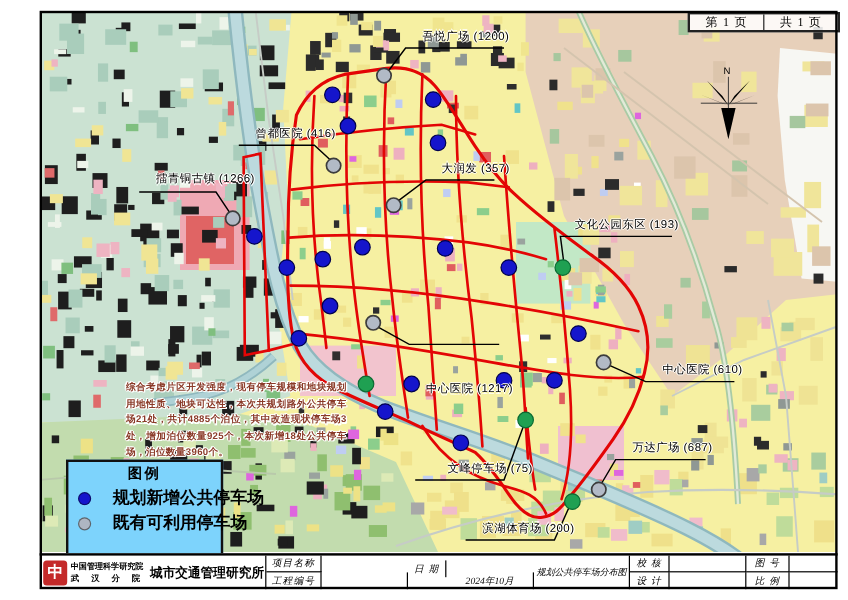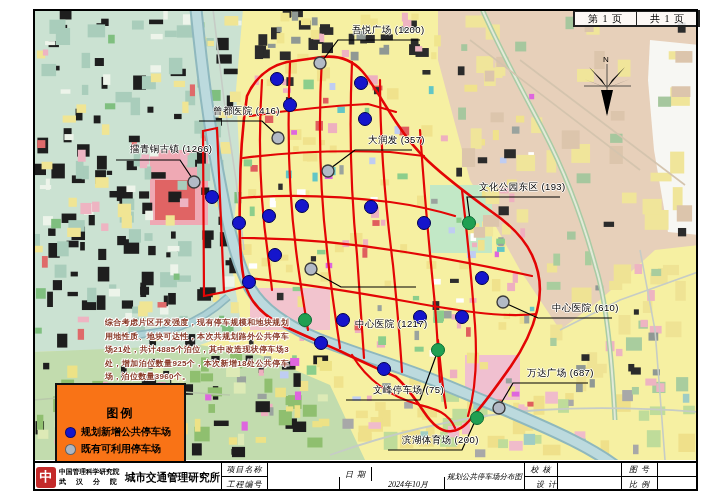--- a/index.html
+++ b/index.html
@@ -5,26 +5,26 @@
   html,body{margin:0;padding:0;background:#ffffff;}
   .sheet{position:relative;width:707px;height:500px;background:#ffffff;overflow:hidden;
          font-family:"Liberation Sans","DejaVu Sans",sans-serif;}
   .frame{position:absolute;left:33px;top:9px;width:665px;height:482px;border:2px solid #000;box-sizing:border-box;}
   #map{position:absolute;left:33px;top:9px;pointer-events:none;}
   
   .note{position:absolute;left:57px;top:316px;width:184px;font-size:8px;font-weight:bold;
         line-height:13.5px;text-align:justify;letter-spacing:.3px;
         text-shadow:-1px 0 0 #fff,1px 0 0 #fff,0 -1px 0 #fff,0 1px 0 #fff,1px 1px 0 #fff,-1px -1px 0 #fff;padding-left:48px;}
   
-  .legend{position:absolute;left:55px;top:383px;width:131px;height:86px;background:#f97316;
-          border:2px solid #111;box-sizing:border-box;padding-top:20px;}
+  .legend{position:absolute;left:55px;top:383px;width:131px;height:86px;background:#7dd3fc;
+          border:2px solid #111;box-sizing:border-box;padding-top:1px;}
   .legend-title{text-align:center;font-size:12px;font-weight:bold;letter-spacing:2px;color:#000;}
   .legend-item{display:flex;align-items:center;margin:3px 0 0 8px;}
   .legend-dot{width:11px;height:11px;border-radius:50%;flex:0 0 11px;border:1px solid rgba(0,0,0,.45);box-sizing:border-box;}
-  .legend-label{font-size:10px;font-weight:bold;color:#000;margin-left:5px;white-space:nowrap;}
+  .legend-label{font-size:14px;font-weight:bold;color:#000;margin-left:18px;white-space:nowrap;}
   
   .callout{position:absolute;font-size:9.5px;font-weight:normal;color:#000;white-space:nowrap;letter-spacing:.4px;
         text-shadow:-1px 0 0 #fff,1px 0 0 #fff,0 -1px 0 #fff,0 1px 0 #fff;padding-left:16px;}
   
   .pagebox{position:absolute;left:573px;top:10px;width:127px;height:17px;display:flex;background:rgba(255,255,255,.85);
            border:2px solid #222;box-sizing:border-box;}
   .pagebox .cell{flex:1;display:flex;align-items:center;justify-content:center;
            font-family:"Liberation Serif","DejaVu Serif",serif;font-size:10px;letter-spacing:1px;}
   .pagebox .cell:first-child{border-right:1.5px solid #222;}
   
@@ -894,21 +894,21 @@
       </div>
     <div class="tb-cell" style="left:339px;top:14px;width:73px;height:14px;">
         <span class="tb-value">2024年10月</span>
       </div>
     <div class="tb-cell" style="left:412px;top:0;width:80px;height:28px;">
         <span class="tb-value" style="font-size:7.5px">规划公共停车场分布图</span>
       </div>
     <div class="tb-cell tb-rowline" style="left:492px;top:0;width:33px;height:14px;">
         <span class="tb-label">校  核</span>
       </div>
-    <div class="tb-cell" style="left:492px;top:14px;width:33px;height:14px;justify-content:flex-end;">
+    <div class="tb-cell" style="left:492px;top:14px;width:33px;height:14px;">
         <span class="tb-label">设  计</span>
       </div>
     <div class="tb-cell tb-rowline" style="left:525px;top:0;width:64px;height:14px;"></div>
     <div class="tb-cell" style="left:525px;top:14px;width:64px;height:14px;"></div>
     <div class="tb-cell tb-rowline" style="left:589px;top:0;width:36px;height:14px;align-items:center;">
         <span class="tb-label">图  号</span>
       </div>
     <div class="tb-cell" style="left:589px;top:14px;width:36px;height:14px;">
         <span class="tb-label">比  例</span>
       </div>

